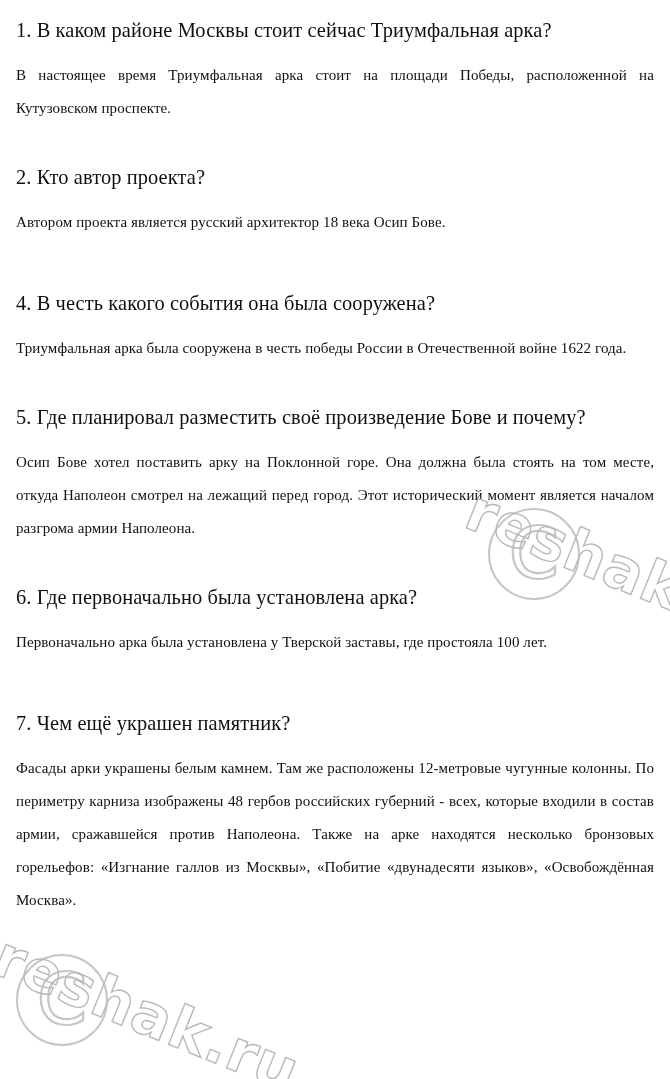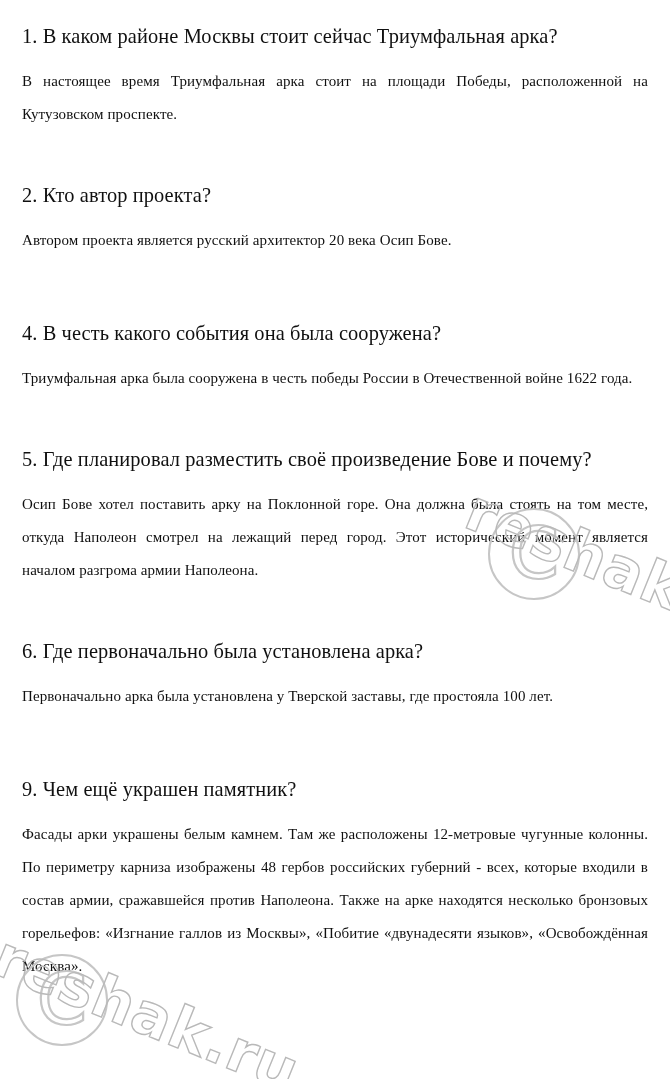--- a/index.html
+++ b/index.html
@@ -26,21 +26,21 @@
   }
 
   .content {
     position: relative;
     z-index: 2;
     padding-top: 2px;
   }
 
   
   .qa-block {
-    margin: 18px;
+    margin: 12px;
     padding: 0;
   }
 
   p.question {
     margin: 0 0 0 0;
     padding: 0;
     font-size: 20.4px;
     line-height: 33px;
     text-align: left;
     letter-spacing: 0.1px;
@@ -125,21 +125,21 @@
     <div class="qa-block">
       <p class="question">1. В каком районе Москвы стоит сейчас Триумфальная арка?</p>
       <div class="gap"></div>
       <p class="answer">В настоящее время Триумфальная арка стоит на площади Победы, расположенной на Кутузовском проспекте.</p>
     </div>
     <div class="gap"></div>
 
     <div class="qa-block">
       <p class="question">2. Кто автор проекта?</p>
       <div class="gap"></div>
-      <p class="answer">Автором проекта является русский архитектор 20 века Осип Бове.</p>
+      <p class="answer">Автором проекта является русский архитектор 18 века Осип Бове.</p>
     </div>
     <div class="gap"></div>
 
     <div class="gap"></div>
 
     <div class="qa-block">
       <p class="question">4. В честь какого события она была сооружена?</p>
       <div class="gap"></div>
       <p class="answer">Триумфальная арка была сооружена в честь победы России в Отечественной войне 1622 года.</p>
     </div>
@@ -155,21 +155,21 @@
     <div class="qa-block">
       <p class="question">6. Где первоначально была установлена арка?</p>
       <div class="gap"></div>
       <p class="answer">Первоначально арка была установлена у Тверской заставы, где простояла 100 лет.</p>
     </div>
     <div class="gap"></div>
 
     <div class="gap"></div>
 
     <div class="qa-block">
-      <p class="question">9. Чем ещё украшен памятник?</p>
+      <p class="question">7. Чем ещё украшен памятник?</p>
       <div class="gap"></div>
       <p class="answer">Фасады арки украшены белым камнем. Там же расположены 12-метровые чугунные колонны. По периметру карниза изображены 48 гербов российских губерний - всех, которые входили в состав армии, сражавшейся против Наполеона. Также на арке находятся несколько бронзовых горельефов: «Изгнание галлов из Москвы», «Побитие «двунадесяти языков», «Освобождённая Москва».</p>
     </div>
 
   </div>
 
   <div class="watermark" id="watermark-top">
     <div class="wm-copy"></div>
     <div class="wm-text">reshak.ru</div>
   </div>

